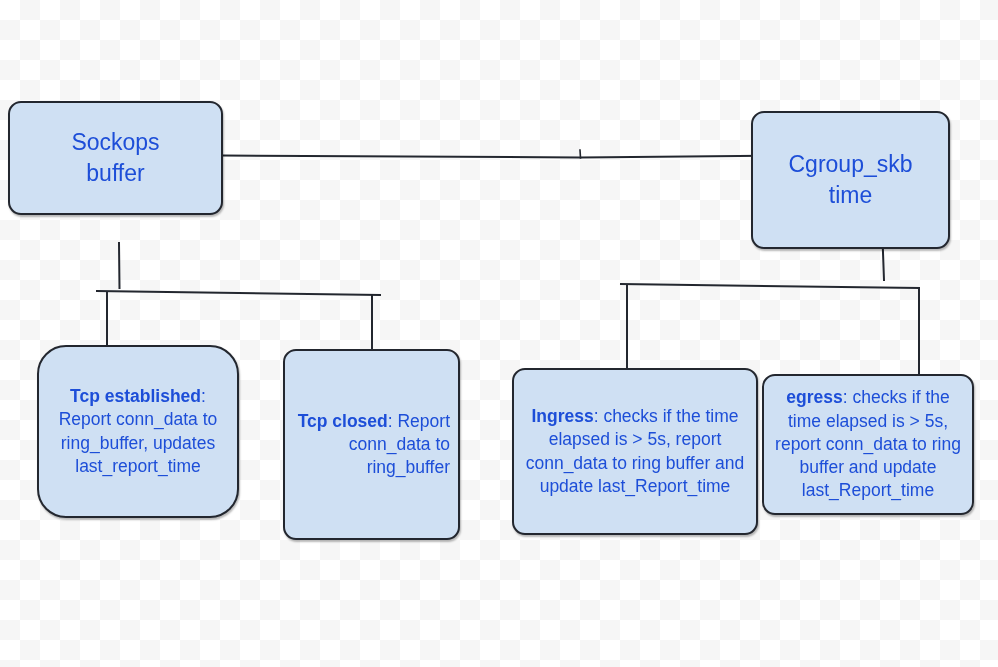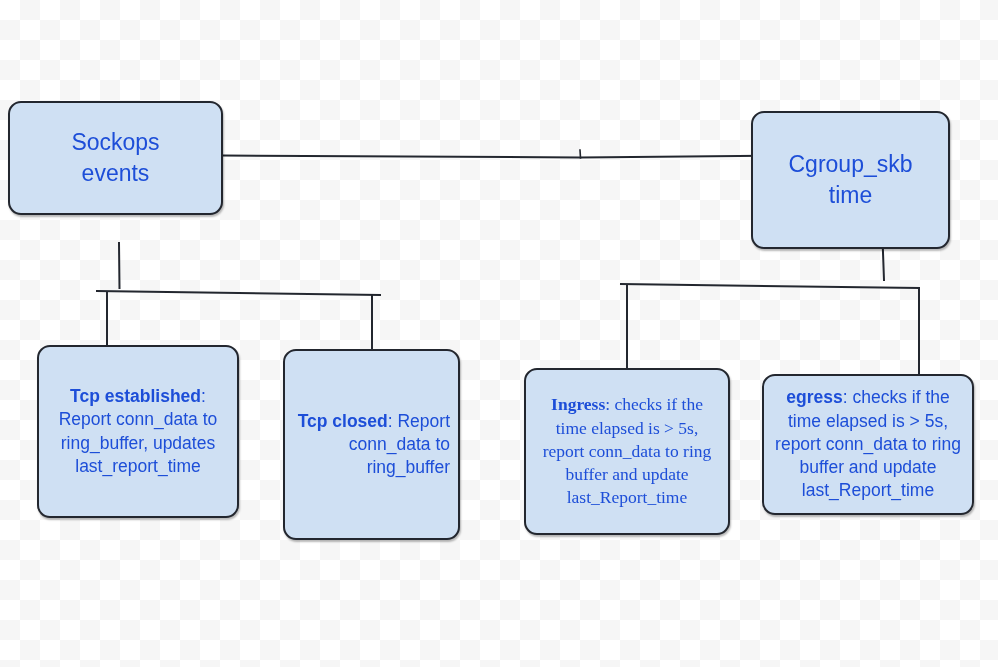--- a/index.html
+++ b/index.html
@@ -54,23 +54,23 @@
   .node.leaf .txt {
     font-size: 17.5px;
     line-height: 1.33;
   }
   .lead {
     font-weight: bold;
   }
   
   #node-sockops     { left: 8px;   top: 101px; width: 215px; height: 114px; }
   #node-cgroup-skb  { left: 751px; top: 111px; width: 199px; height: 138px; }
-  #node-tcp-established { left: 37px;  top: 345px; width: 202px; height: 173px; }
+  #node-tcp-established { left: 37px;  top: 345px; width: 202px; height: 173px; border-radius: 29px; }
   #node-tcp-closed  { left: 283px; top: 349px; width: 177px; height: 191px; text-align: right; }
-  #node-ingress     { left: 524px; top: 368px; width: 206px; height: 167px; font-family: Liberation Serif, serif; }
+  #node-ingress     { left: 512px; top: 368px; width: 246px; height: 167px; }
   #node-egress      { left: 762px; top: 374px; width: 212px; height: 141px; }
 </style>
 </head>
 <body>
 
 <div id="canvas">
 
   <svg id="edges" viewBox="0 0 998 667" width="998" height="667" xmlns="http://www.w3.org/2000/svg">
     <g fill="none" stroke="#23272f" stroke-width="2" stroke-linecap="square">
 
@@ -83,21 +83,21 @@
       <path d="M 372 296 L 372 358"></path>
 
       <path d="M 882 225 L 884 280"></path>
       <path d="M 621 284 L 919 288"></path>
       <path d="M 627 285 L 627 368"></path>
       <path d="M 919 288 L 919 374"></path>
     </g>
   </svg>
 
   <div class="node root" id="node-sockops">
-    <span class="txt"><span>Sockops</span><br><span>events</span></span>
+    <span class="txt"><span>Sockops</span><br><span>buffer</span></span>
   </div>
 
   <div class="node root" id="node-cgroup-skb">
     <span class="txt"><span>Cgroup_skb</span><br><span>time</span></span>
   </div>
 
   <div class="node leaf" id="node-tcp-established">
     <span class="txt"><span class="lead">Tcp established</span><span>: Report conn_data to ring_buffer, updates last_report_time</span></span>
   </div>
 

